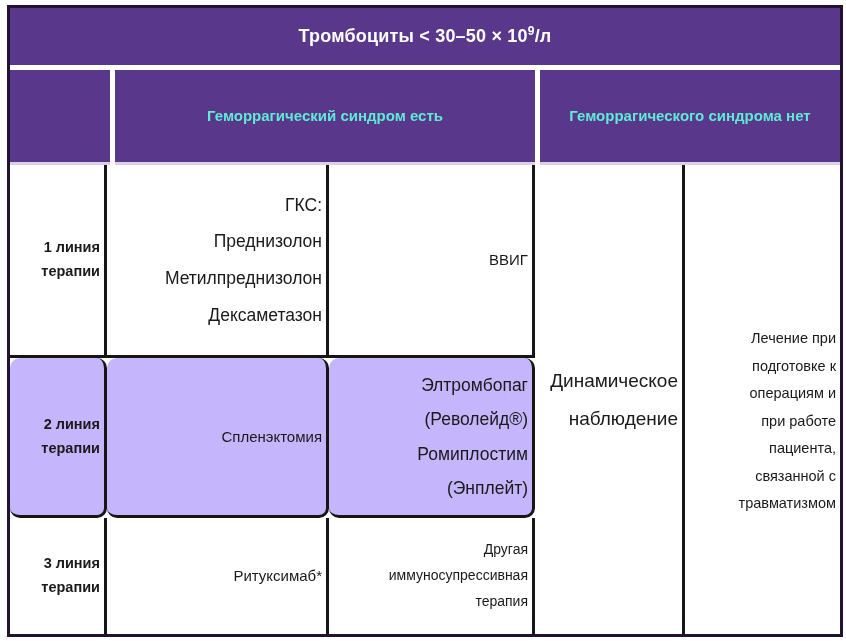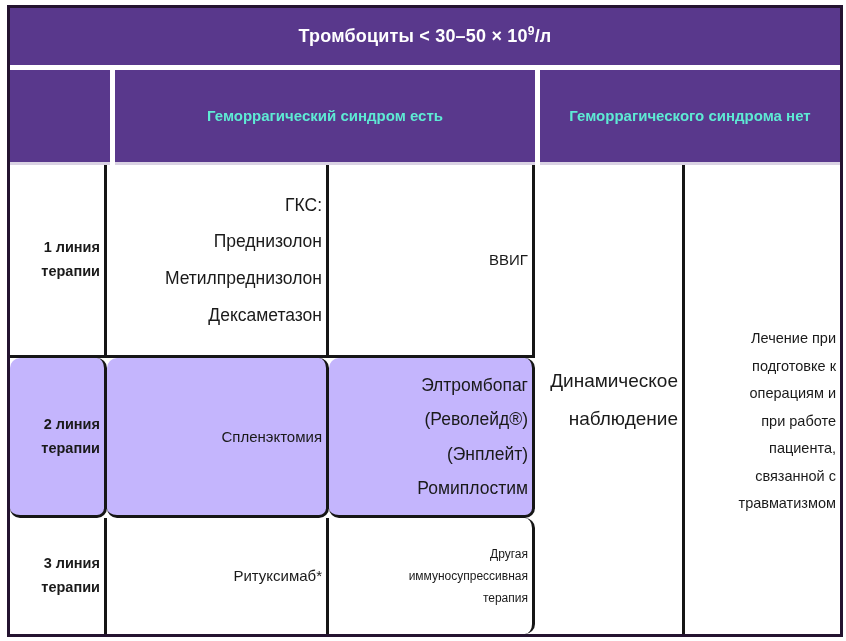--- a/index.html
+++ b/index.html
@@ -41,21 +41,21 @@
     align-items:flex-end; justify-content:center; text-align:center;
     color:#1a1a1a; padding:4px;
   }
   .br { border-right:3px solid #161616; }
   .bb { border-bottom:3px solid #161616; }
   .gray { background:#c4b5fd;border-radius:10px; }
   .label { font-weight:bold; font-size:14.5px; line-height:1.65; }
   .big   { font-size:17.5px; line-height:2.1; }
   .big2  { font-size:17.5px; line-height:1.95; }
   .med   { font-size:15px;   line-height:1.6;padding-left:8px; }
-  .small { font-size:12px;   line-height:1.85;border-radius:10px; }
+  .small { font-size:14px;   line-height:1.85; }
   .obs   { font-size:19px; line-height:1.95; }
   .treat { font-size:14.5px; line-height:1.9;margin-top:44px; }
   .ln { display:block; }
   .a1{grid-column:1;grid-row:1} .b1{grid-column:2;grid-row:1} .c1{grid-column:3;grid-row:1}
   .a2{grid-column:1;grid-row:2} .b2{grid-column:2;grid-row:2} .c2{grid-column:3;grid-row:2}
   .a3{grid-column:1;grid-row:3} .b3{grid-column:2;grid-row:3} .c3{grid-column:3;grid-row:3}
   .cD{grid-column:4;grid-row:1/4} .cE{grid-column:5;grid-row:1/4}
 </style>
 </head>
 <body>
@@ -110,22 +110,22 @@
       <div class="cell label br bb gray a2">
         <span class="ln">2 линия</span>
         <span class="ln">терапии</span>
       </div>
       <div class="cell med br bb gray b2">
         <span class="ln">Спленэктомия</span>
       </div>
       <div class="cell big2 br bb gray c2">
         <span class="ln">Элтромбопаг</span>
         <span class="ln">(Револейд®)</span>
+        <span class="ln">Ромиплостим</span>
         <span class="ln">(Энплейт)</span>
-        <span class="ln">Ромиплостим</span>
       </div>
 
       <div class="cell label br a3">
         <span class="ln">3 линия</span>
         <span class="ln">терапии</span>
       </div>
       <div class="cell med br b3">
         <span class="ln">Ритуксимаб*</span>
       </div>
       <div class="cell small br c3">

